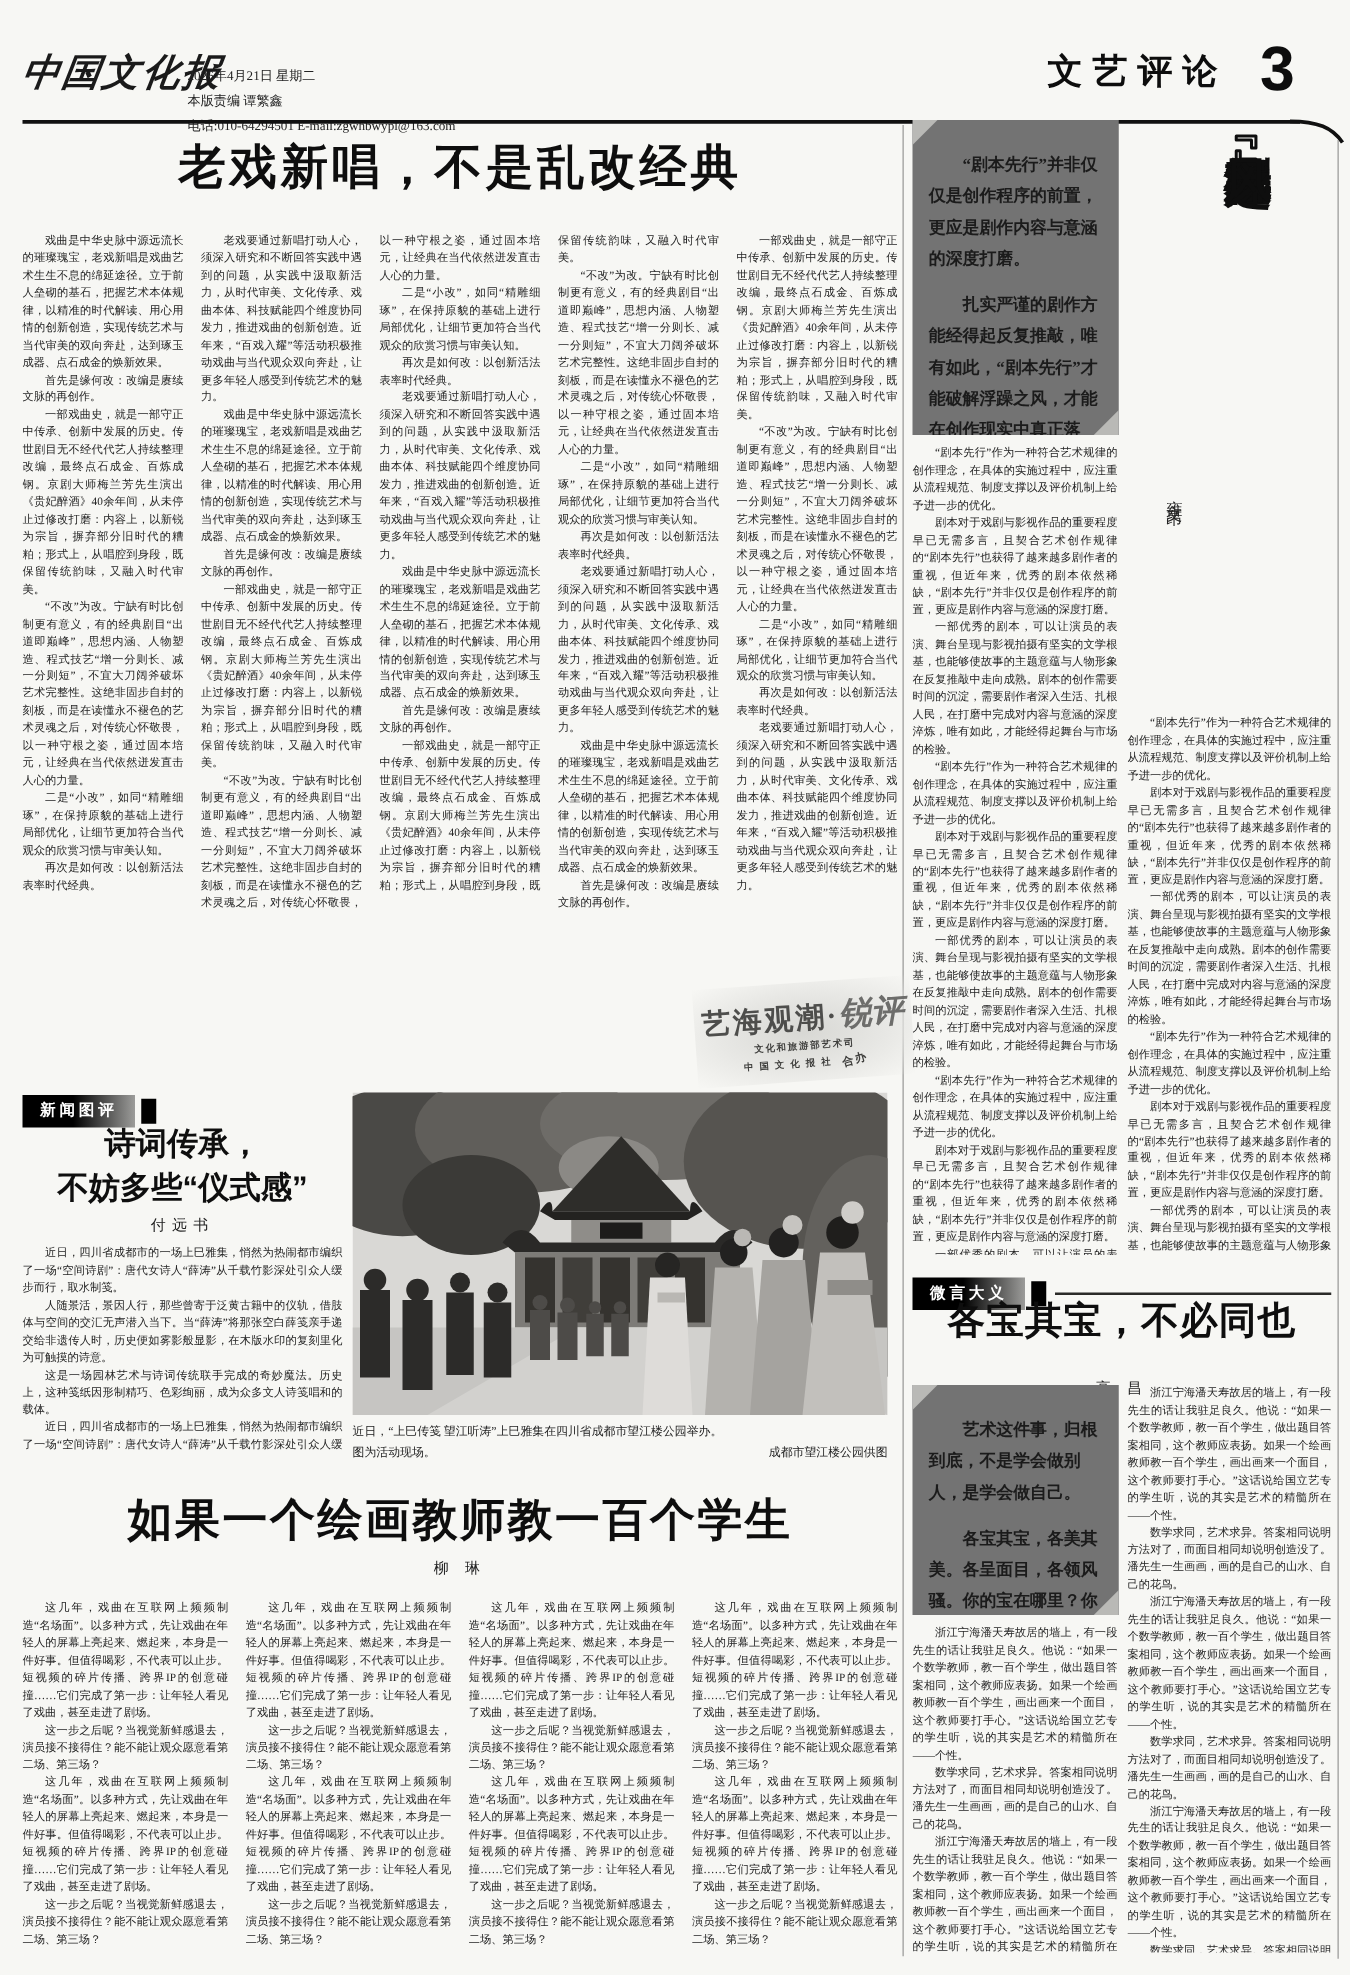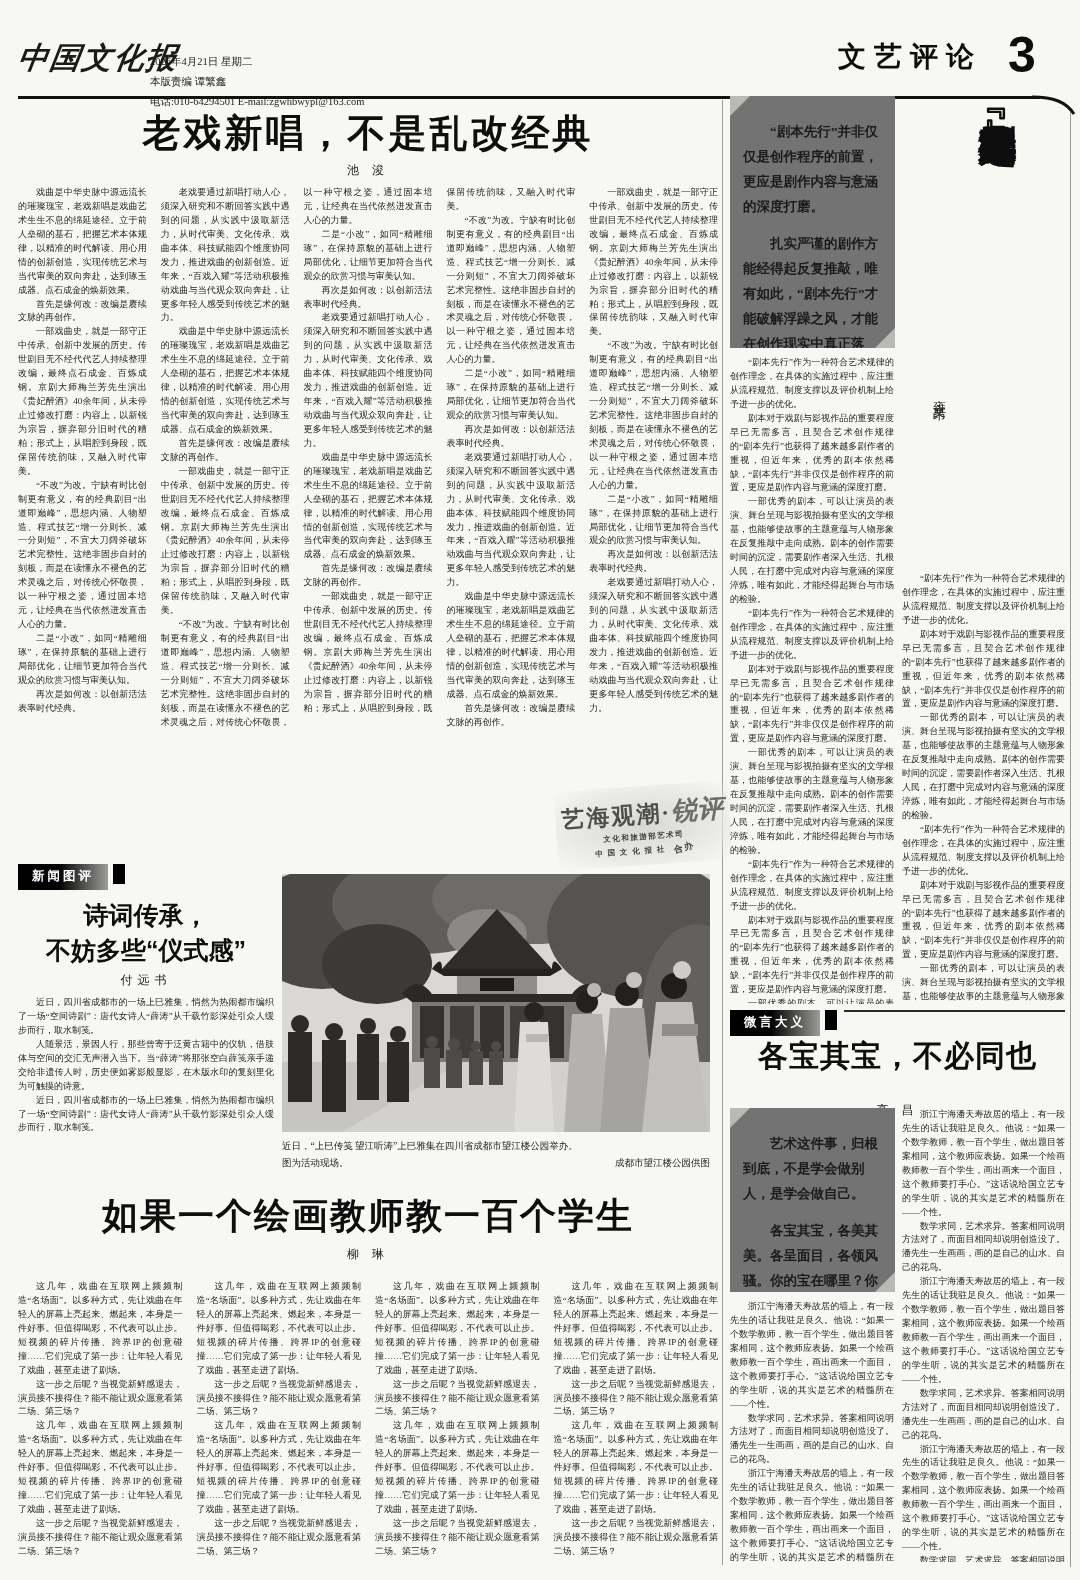--- a/index.html
+++ b/index.html
@@ -23,21 +23,21 @@
   .body-text p{margin:0;text-indent:2em;}
   .cols-5{column-count:5;column-gap:14px;}
   .cols-4{column-count:4;column-gap:14px;}
   
   .quote-box{background:#737373;padding:24px 13px 16px;font-size:13.5px;font-weight:600;
         line-height:1.85;color:#1b1b1b;box-sizing:border-box;overflow:hidden;}
   .quote-box p{margin:0 0 12px;text-indent:2em;}
   .fold-tl{width:0;height:0;border-left:20px solid #b9b9b6;border-bottom:20px solid transparent;}
   .fold-br{width:0;height:0;border-right:20px solid #b9b9b6;border-top:20px solid transparent;}
   
-  .label-row{display:flex;}
+  .label-row{display:flex;align-items:center;margin-top:12px;}
   .label-bar{background:linear-gradient(90deg,#000 45%,#9c9c9a);color:#fff;
         font-family:"Liberation Sans",sans-serif;font-weight:700;font-size:12.5px;
         letter-spacing:3px;padding:4px 14px 5px;}
   .label-sq{width:12px;height:20px;background:#000;margin-left:5px;}
   .label-line{flex:1;height:2px;background:#2a2a28;margin-left:7px;}
   
   .vtitle{writing-mode:vertical-rl;font-family:"Liberation Sans",sans-serif;
         font-weight:900;font-size:38px;line-height:1.3;color:#0e0e0e;}
   .vauthor{writing-mode:vertical-rl;font-size:13px;letter-spacing:4px;color:#222;}
   
@@ -66,21 +66,20 @@
   <div class="abs section-title" style="left:838px;top:38px;">文艺评论</div>
   <div class="abs page-num" style="left:1008px;top:26px;">3</div>
   <div class="abs header-rule" style="left:18px;top:96px;width:1022px;"></div>
   <svg class="abs" style="left:1032px;top:90px;" width="44" height="26">
     <path d="M0,7 C 22,7 34,12 42,24" stroke="#111" stroke-width="3" fill="none"></path>
   </svg>
   <div class="abs v-rule" style="left:1070px;top:112px;height:1455px;"></div>
   <div class="abs v-rule" style="left:722px;top:100px;height:1465px;"></div>
 
   <div class="abs headline" style="left:18px;top:108px;width:700px;font-size:38px;letter-spacing:3px;">老戏新唱，不是乱改经典</div>
-  <div class="abs byline" style="left:18px;top:162px;width:700px;">池 浚</div>
   <div class="abs body-text cols-5" style="left:18px;top:186px;width:700px;height:670px;">
       <p>戏曲是中华史脉中源远流长的璀璨瑰宝，老戏新唱是戏曲艺术生生不息的绵延途径。立于前人垒砌的基石，把握艺术本体规律，以精准的时代解读、用心用情的创新创造，实现传统艺术与当代审美的双向奔赴，达到琢玉成器、点石成金的焕新效果。</p>
       <p>首先是缘何改：改编是赓续文脉的再创作。</p>
       <p>一部戏曲史，就是一部守正中传承、创新中发展的历史。传世剧目无不经代代艺人持续整理改编，最终点石成金、百炼成钢。京剧大师梅兰芳先生演出《贵妃醉酒》40余年间，从未停止过修改打磨：内容上，以新锐为宗旨，摒弃部分旧时代的糟粕；形式上，从唱腔到身段，既保留传统韵味，又融入时代审美。</p>
       <p>“不改”为改。宁缺有时比创制更有意义，有的经典剧目“出道即巅峰”，思想内涵、人物塑造、程式技艺“增一分则长、减一分则短”，不宜大刀阔斧破坏艺术完整性。这绝非固步自封的刻板，而是在读懂永不褪色的艺术灵魂之后，对传统心怀敬畏，以一种守根之姿，通过固本培元，让经典在当代依然迸发直击人心的力量。</p>
       <p>二是“小改”，如同“精雕细琢”，在保持原貌的基础上进行局部优化，让细节更加符合当代观众的欣赏习惯与审美认知。</p>
       <p>再次是如何改：以创新活法表率时代经典。</p>
       <p>老戏要通过新唱打动人心，须深入研究和不断回答实践中遇到的问题，从实践中汲取新活力，从时代审美、文化传承、戏曲本体、科技赋能四个维度协同发力，推进戏曲的创新创造。近年来，“百戏入耀”等活动积极推动戏曲与当代观众双向奔赴，让更多年轻人感受到传统艺术的魅力。</p>
       <p>戏曲是中华史脉中源远流长的璀璨瑰宝，老戏新唱是戏曲艺术生生不息的绵延途径。立于前人垒砌的基石，把握艺术本体规律，以精准的时代解读、用心用情的创新创造，实现传统艺术与当代审美的双向奔赴，达到琢玉成器、点石成金的焕新效果。</p>
       <p>首先是缘何改：改编是赓续文脉的再创作。</p>
@@ -123,20 +122,21 @@
     <div class="label-sq"></div>
   </div>
   <div class="abs headline" style="left:18px;top:898px;width:256px;font-size:25px;line-height:1.4;">
     <div>诗词传承，</div>
     <div>不妨多些“仪式感”</div>
   </div>
   <div class="abs byline" style="left:18px;top:972px;width:256px;">付远书</div>
   <div class="abs body-text" style="left:18px;top:996px;width:256px;height:168px;">
       <p>近日，四川省成都市的一场上巳雅集，悄然为热闹都市编织了一场“空间诗剧”：唐代女诗人“薛涛”从千载竹影深处引众人缓步而行，取水制笺。</p>
       <p>人随景活，景因人行，那些曾寄于泛黄古籍中的仪轨，借肢体与空间的交汇无声潜入当下。当“薛涛”将那张空白薛笺亲手递交给非遗传人时，历史便如雾影般显影，在木版水印的复刻里化为可触摸的诗意。</p>
+      <p>这是一场园林艺术与诗词传统联手完成的奇妙魔法。历史上，这种笺纸因形制精巧、色彩绚丽，成为众多文人诗笺唱和的载体。</p>
       <p>近日，四川省成都市的一场上巳雅集，悄然为热闹都市编织了一场“空间诗剧”：唐代女诗人“薛涛”从千载竹影深处引众人缓步而行，取水制笺。</p>
     </div>
 
   <div class="abs" style="left:282px;top:874px;width:428px;height:258px;">
     <svg width="428" height="258" viewBox="0 0 428 258">
       <rect width="428" height="258" fill="#d9d8d5"></rect>
 
       <ellipse cx="40" cy="55" rx="80" ry="60" fill="#4a4946"></ellipse>
       <ellipse cx="140" cy="30" rx="90" ry="50" fill="#605e5a"></ellipse>
       <ellipse cx="250" cy="25" rx="100" ry="45" fill="#6e6c68"></ellipse>

